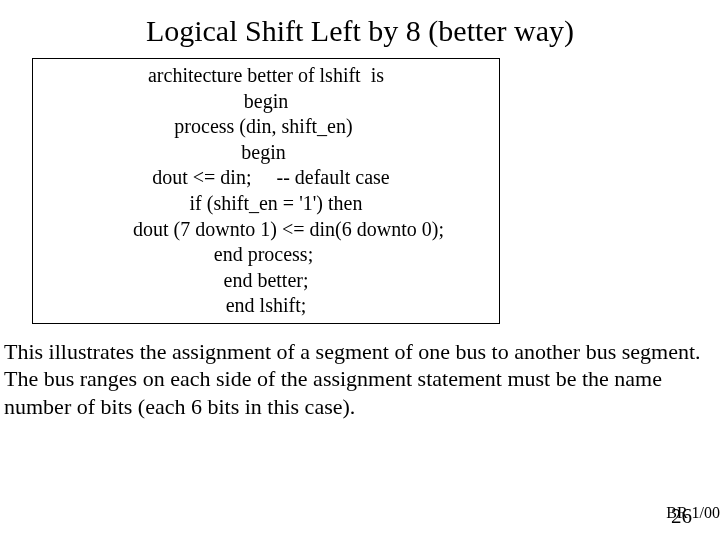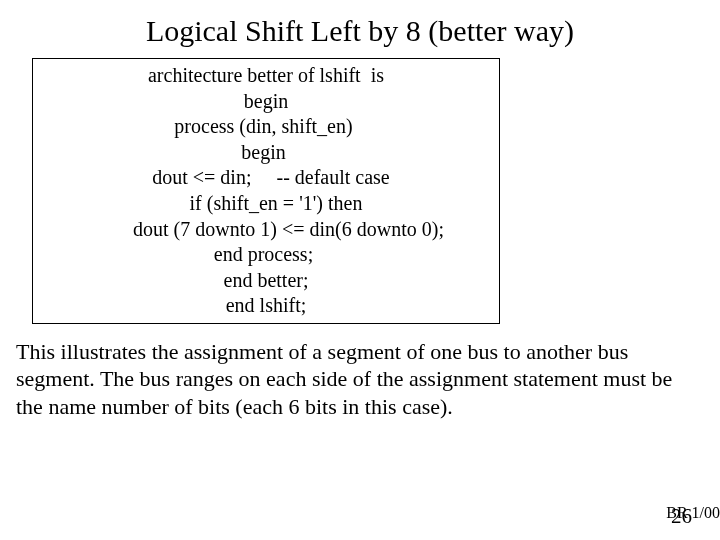--- a/index.html
+++ b/index.html
@@ -22,21 +22,21 @@
     margin-left: 32px;
     width: 468px;
     padding: 4px 6px 4px 6px;
     font-size: 20px;
     line-height: 1.28;
   }
   .code-line { white-space: pre; text-align: center; }
   .body-text {
     font-size: 22px;
     line-height: 1.25;
-    padding: 14px 16px 0 16px;
+    padding: 14px 16px 0 4px;
   }
   .footer {
     position: absolute;
     bottom: 16px;
     left: 0;
     width: 720px;
     height: 20px;
   }
   .footer-center {
     position: absolute;

